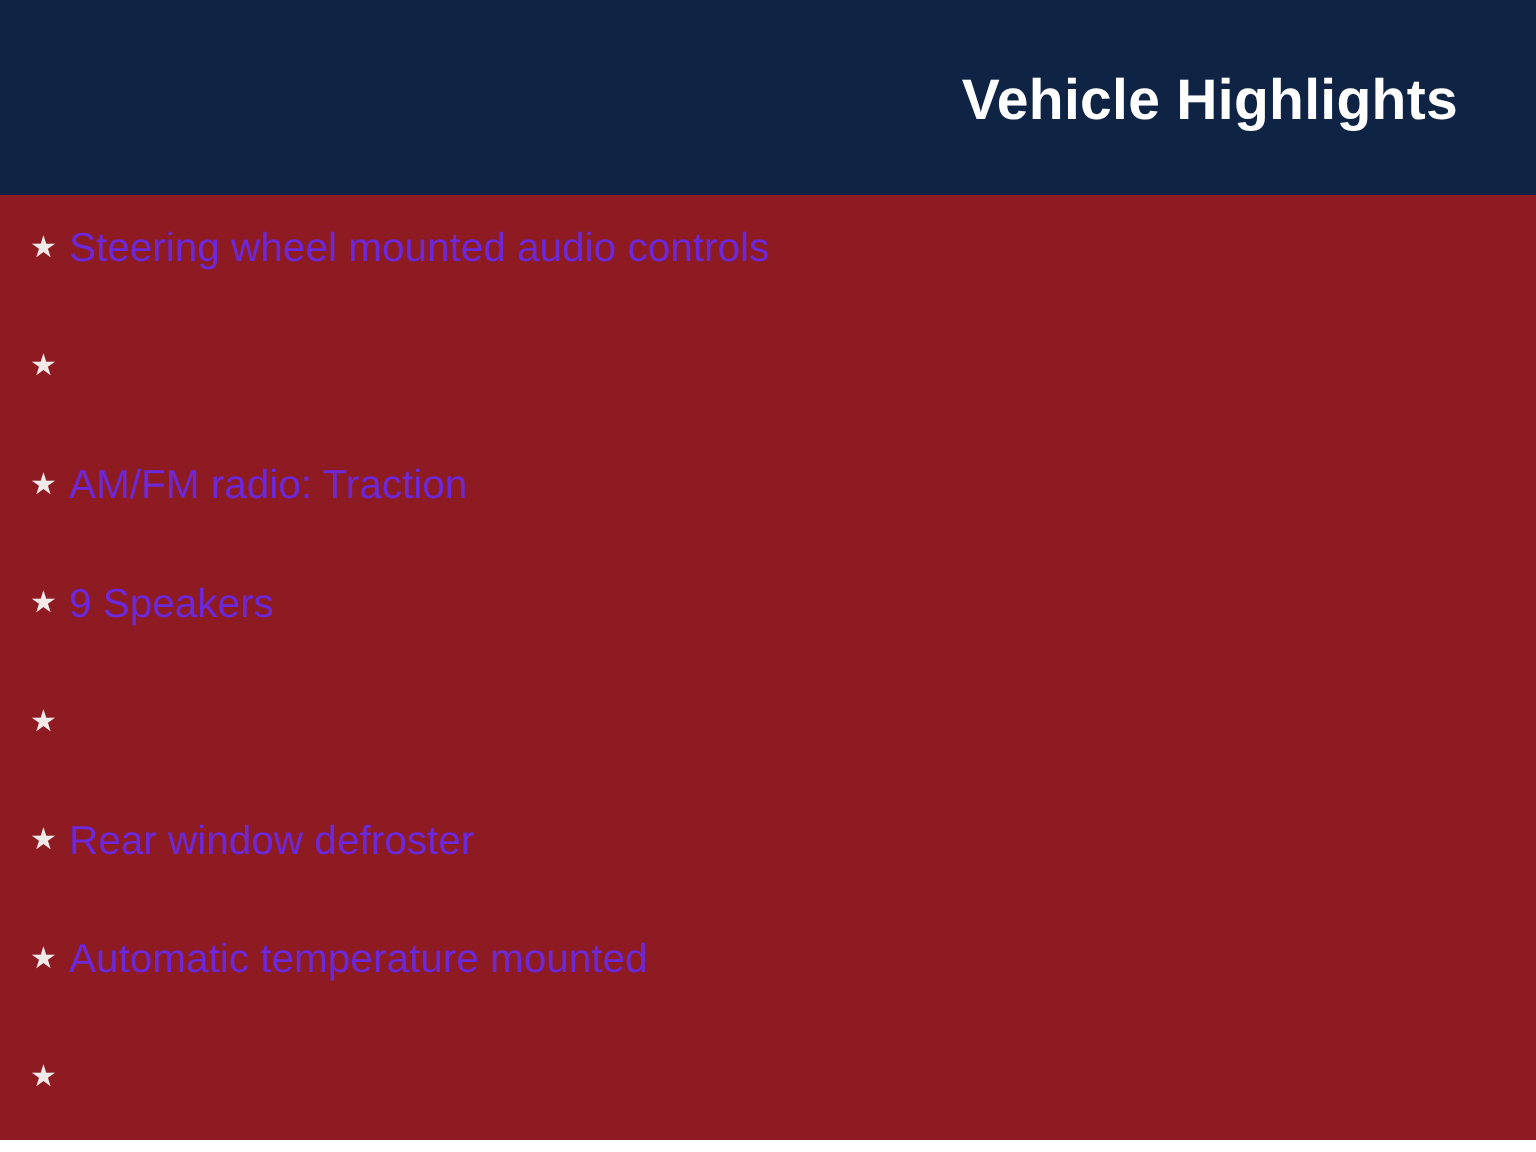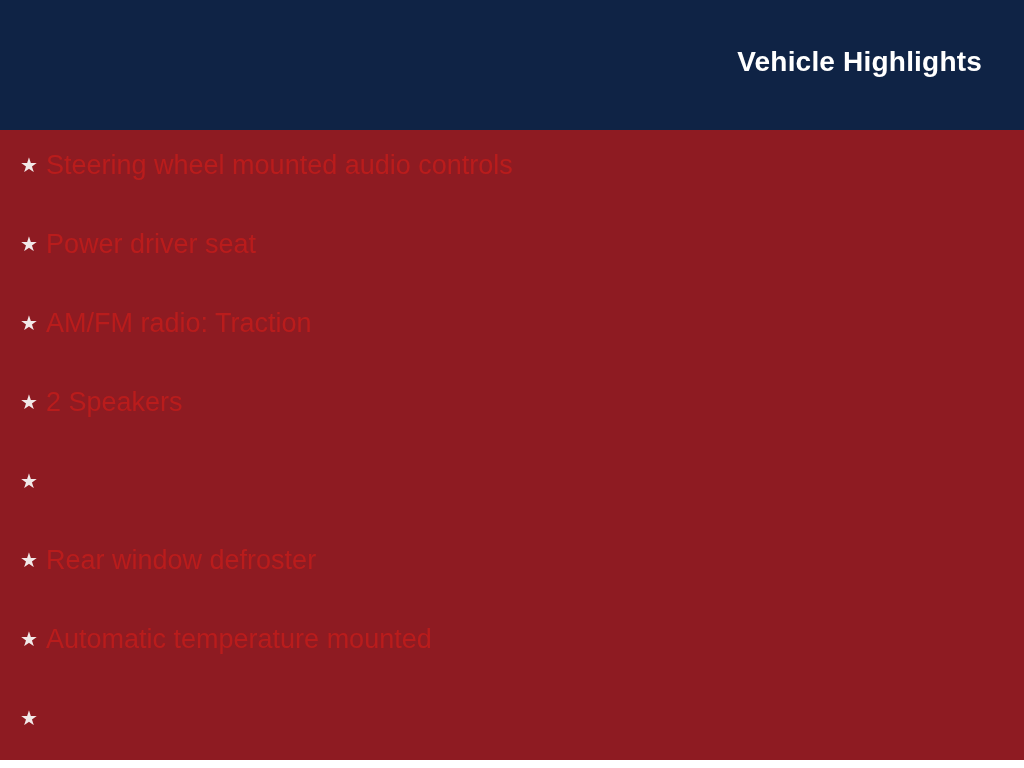--- a/index.html
+++ b/index.html
@@ -23,24 +23,24 @@
   .header-band {
     position: absolute;
     left: 0;
     top: 0;
     width: 1024px;
     height: 130px;
     background: #0f2345;
   }
   .header-title {
     position: absolute;
-    right: 42px;
+    right: 52px;
     top: 46px;
     color: #ffffff;
-    font-size: 28px;
+    font-size: 38px;
     font-weight: bold;
     letter-spacing: 0.2px;
     white-space: nowrap;
   }
   .body-band {
     position: absolute;
     left: 0;
     top: 130px;
     width: 1024px;
     height: 630px;
@@ -73,21 +73,21 @@
   .bullet-marker {
     width: 34px;
     flex: 0 0 34px;
     color: #f2e9e9;
     font-size: 20px;
     line-height: 34px;
     text-align: center;
     user-select: none;
   }
   .bullet-text {
-    color: #b91c1c;
+    color: #6d28d9;
     font-size: 27px;
     line-height: 34px;
     font-weight: normal;
     white-space: nowrap;
   }
 </style>
 </head>
 <body>
 
 <div class="slide">
@@ -98,29 +98,28 @@
 
   <div class="body-band"></div>
 
   <ul class="bullets">
     <li class="bullet-row">
       <span class="bullet-marker">★</span>
       <span class="bullet-text">Steering wheel mounted audio controls</span>
     </li>
     <li class="bullet-row">
       <span class="bullet-marker">★</span>
-      <span class="bullet-text">Power driver seat</span>
     </li>
     <li class="bullet-row">
       <span class="bullet-marker">★</span>
       <span class="bullet-text">AM/FM radio: Traction</span>
     </li>
     <li class="bullet-row">
       <span class="bullet-marker">★</span>
-      <span class="bullet-text">2 Speakers</span>
+      <span class="bullet-text">9 Speakers</span>
     </li>
     <li class="bullet-row">
       <span class="bullet-marker">★</span>
     </li>
     <li class="bullet-row">
       <span class="bullet-marker">★</span>
       <span class="bullet-text">Rear window defroster</span>
     </li>
     <li class="bullet-row">
       <span class="bullet-marker">★</span>

